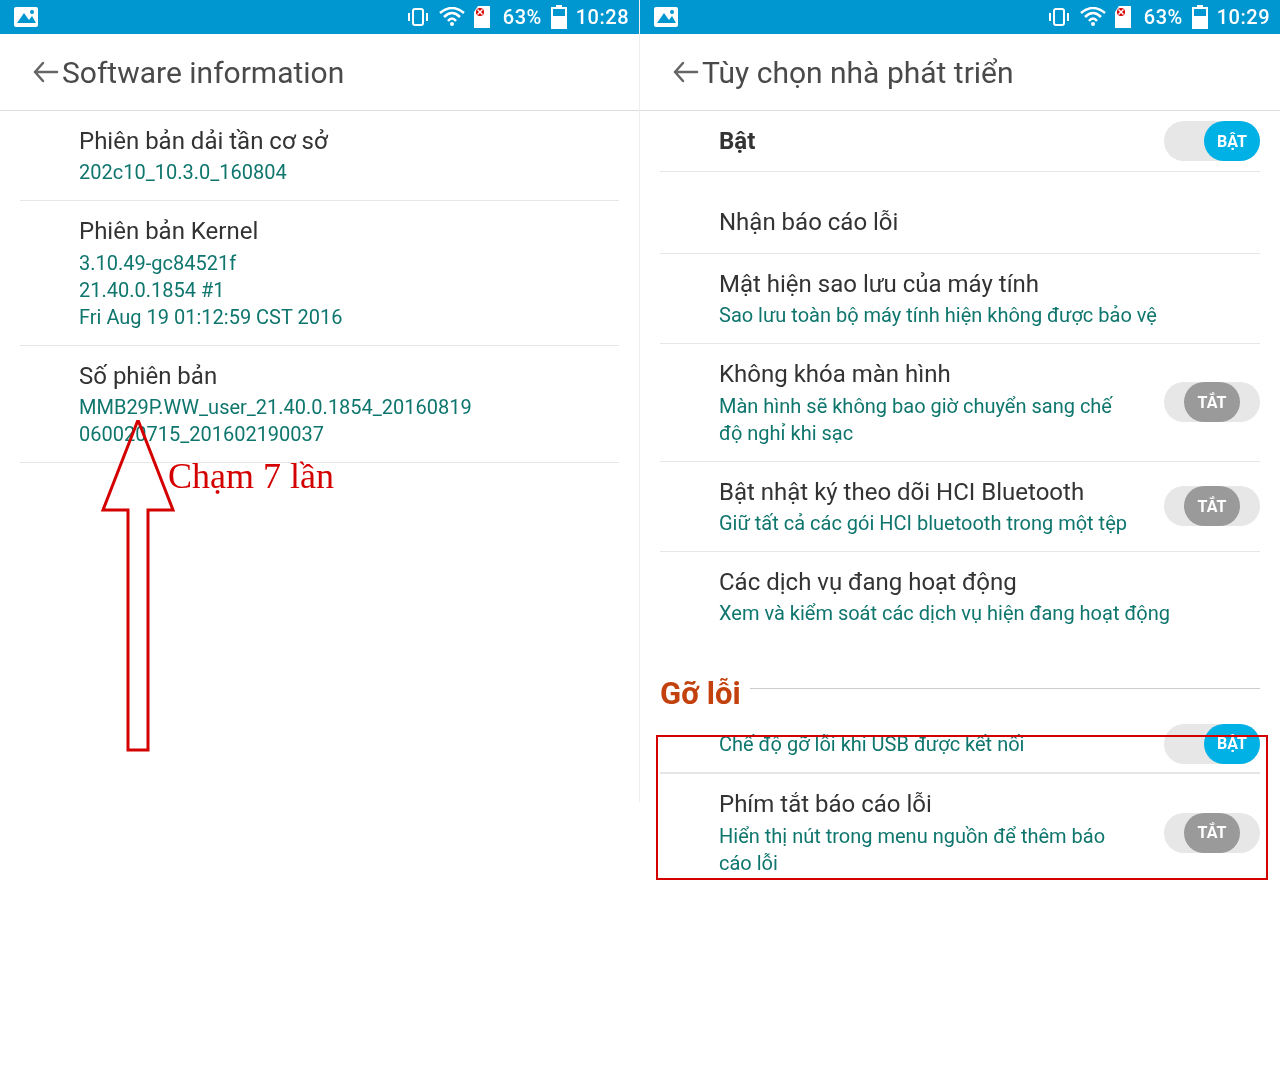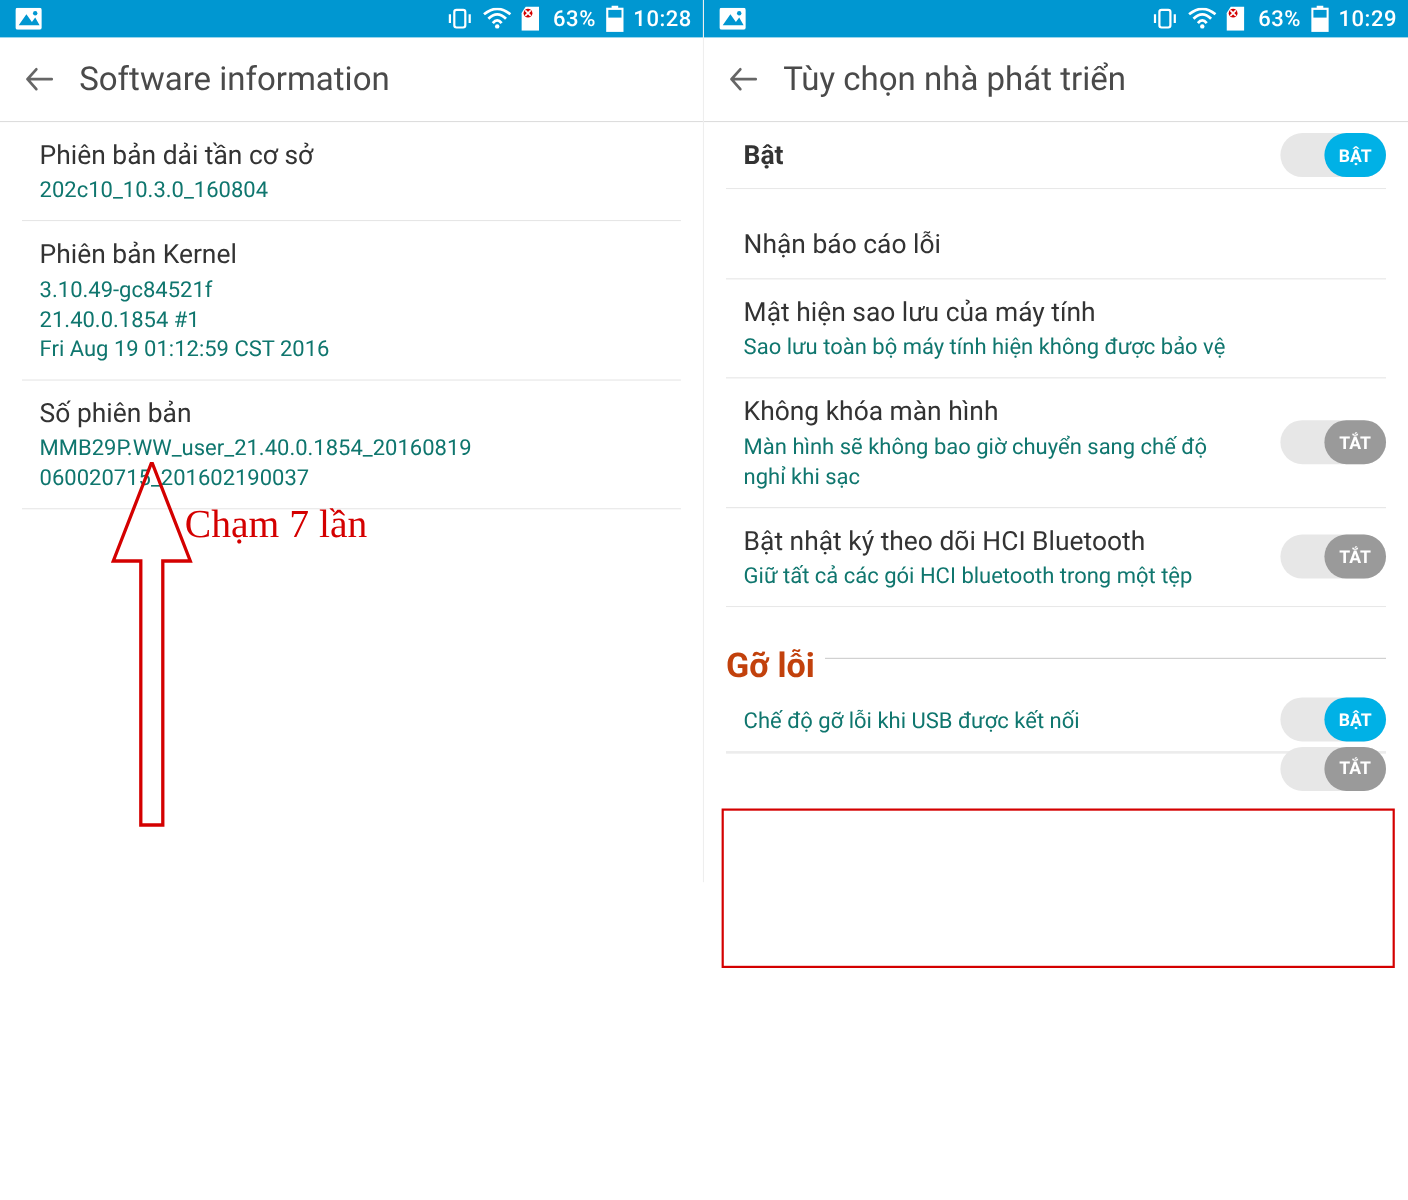--- a/index.html
+++ b/index.html
@@ -33,29 +33,29 @@
   .statusbar .sb-left, .statusbar .sb-right { display: flex; align-items: center; gap: 9px; }
   .statusbar .sb-right span { font-weight: 500; letter-spacing: 0.5px; }
   .sb-icon { display: inline-flex; align-items: center; justify-content: center; }
 
   
   .appbar {
     height: 76px;
     display: flex;
     align-items: center;
     padding: 17px 20px;
-    gap: 20px;
+    margin-left: 10px;
   }
   .appbar .back { width: 32px; height: 32px; display: flex; align-items: center; justify-content: center; color: #666; }
   .appbar .title { font-size: 30px; font-weight: 400; color: #4a4a4a; }
 
   .divider { height: 1px; background: #ddd; margin: 0 0; }
 
   
-  .row { padding: 14px 20px 14px 36px; position: relative; }
+  .row { padding: 14px 20px 14px 36px; position: relative; margin-left: 43px; }
   .row .primary { font-size: 24px; color: #333; font-weight: 400; line-height: 1.35; }
   .row .secondary { font-size: 20px; color: #0f766e; line-height: 1.35; margin-top: 2px; white-space: pre-line; }
   .row.bold .primary { font-weight: 700; }
   .row.has-toggle .text-wrap { padding-right: 120px; }
   .row-sep { height: 1px; background: #e6e6e6; margin: 0 20px; }
 
   .section-spacer { height: 20px; background: #fff; }
   .section-header {
     padding: 14px 20px 2px 20px;
     font-size: 31px;
@@ -91,21 +91,21 @@
     border-radius: 20px;
     background: #00b1e6;
     color: #fff;
     font-size: 16px;
     font-weight: 700;
     display: flex;
     align-items: center;
     justify-content: center;
   }
   .toggle.on { justify-content: flex-end; }
-  .toggle.off { justify-content: flex-end; }
+  .toggle.off { justify-content: center; }
   .toggle.off .knob { background: #9a9a9a; }
 
   
   .annot {
     position: absolute;
     left: 98px;
     top: 420px;
     display: flex;
     flex-direction: column;
     align-items: center;
@@ -315,20 +315,24 @@
     <div class="text-wrap">
       <div class="primary">Bật nhật ký theo dõi HCI Bluetooth</div>
       <div class="secondary">Giữ tất cả các gói HCI bluetooth trong một tệp</div>
     </div>
     <div class="toggle off">
       <div class="knob">TẮT</div>
     </div>
   </div>
   <div class="row-sep"></div>
 
+  <div class="row">
+    <div class="primary">Các dịch vụ đang hoạt động</div>
+    <div class="secondary">Xem và kiểm soát các dịch vụ hiện đang hoạt động</div>
+  </div>
 
   <div class="section-spacer"></div>
 
   <div class="section-header">
     <span>Gỡ lỗi</span>
     <span class="line"></span>
   </div>
 
   <div class="row has-toggle">
     <div class="text-wrap">
@@ -336,19 +340,23 @@
     </div>
     <div class="toggle on">
       <div class="knob">BẬT</div>
     </div>
   </div>
   <div class="row-sep"></div>
 
   <div class="row-sep"></div>
 
   <div class="row has-toggle">
+    <div class="text-wrap">
+      <div class="primary">Phím tắt báo cáo lỗi</div>
+      <div class="secondary">Hiển thị nút trong menu nguồn để thêm báo cáo lỗi</div>
+    </div>
     <div class="toggle off">
       <div class="knob">TẮT</div>
     </div>
   </div>
 
   <div class="highlight-box" style="left:16px; top:735px; width:612px; height:145px;"></div>
 </div>
 
 </body></html>

